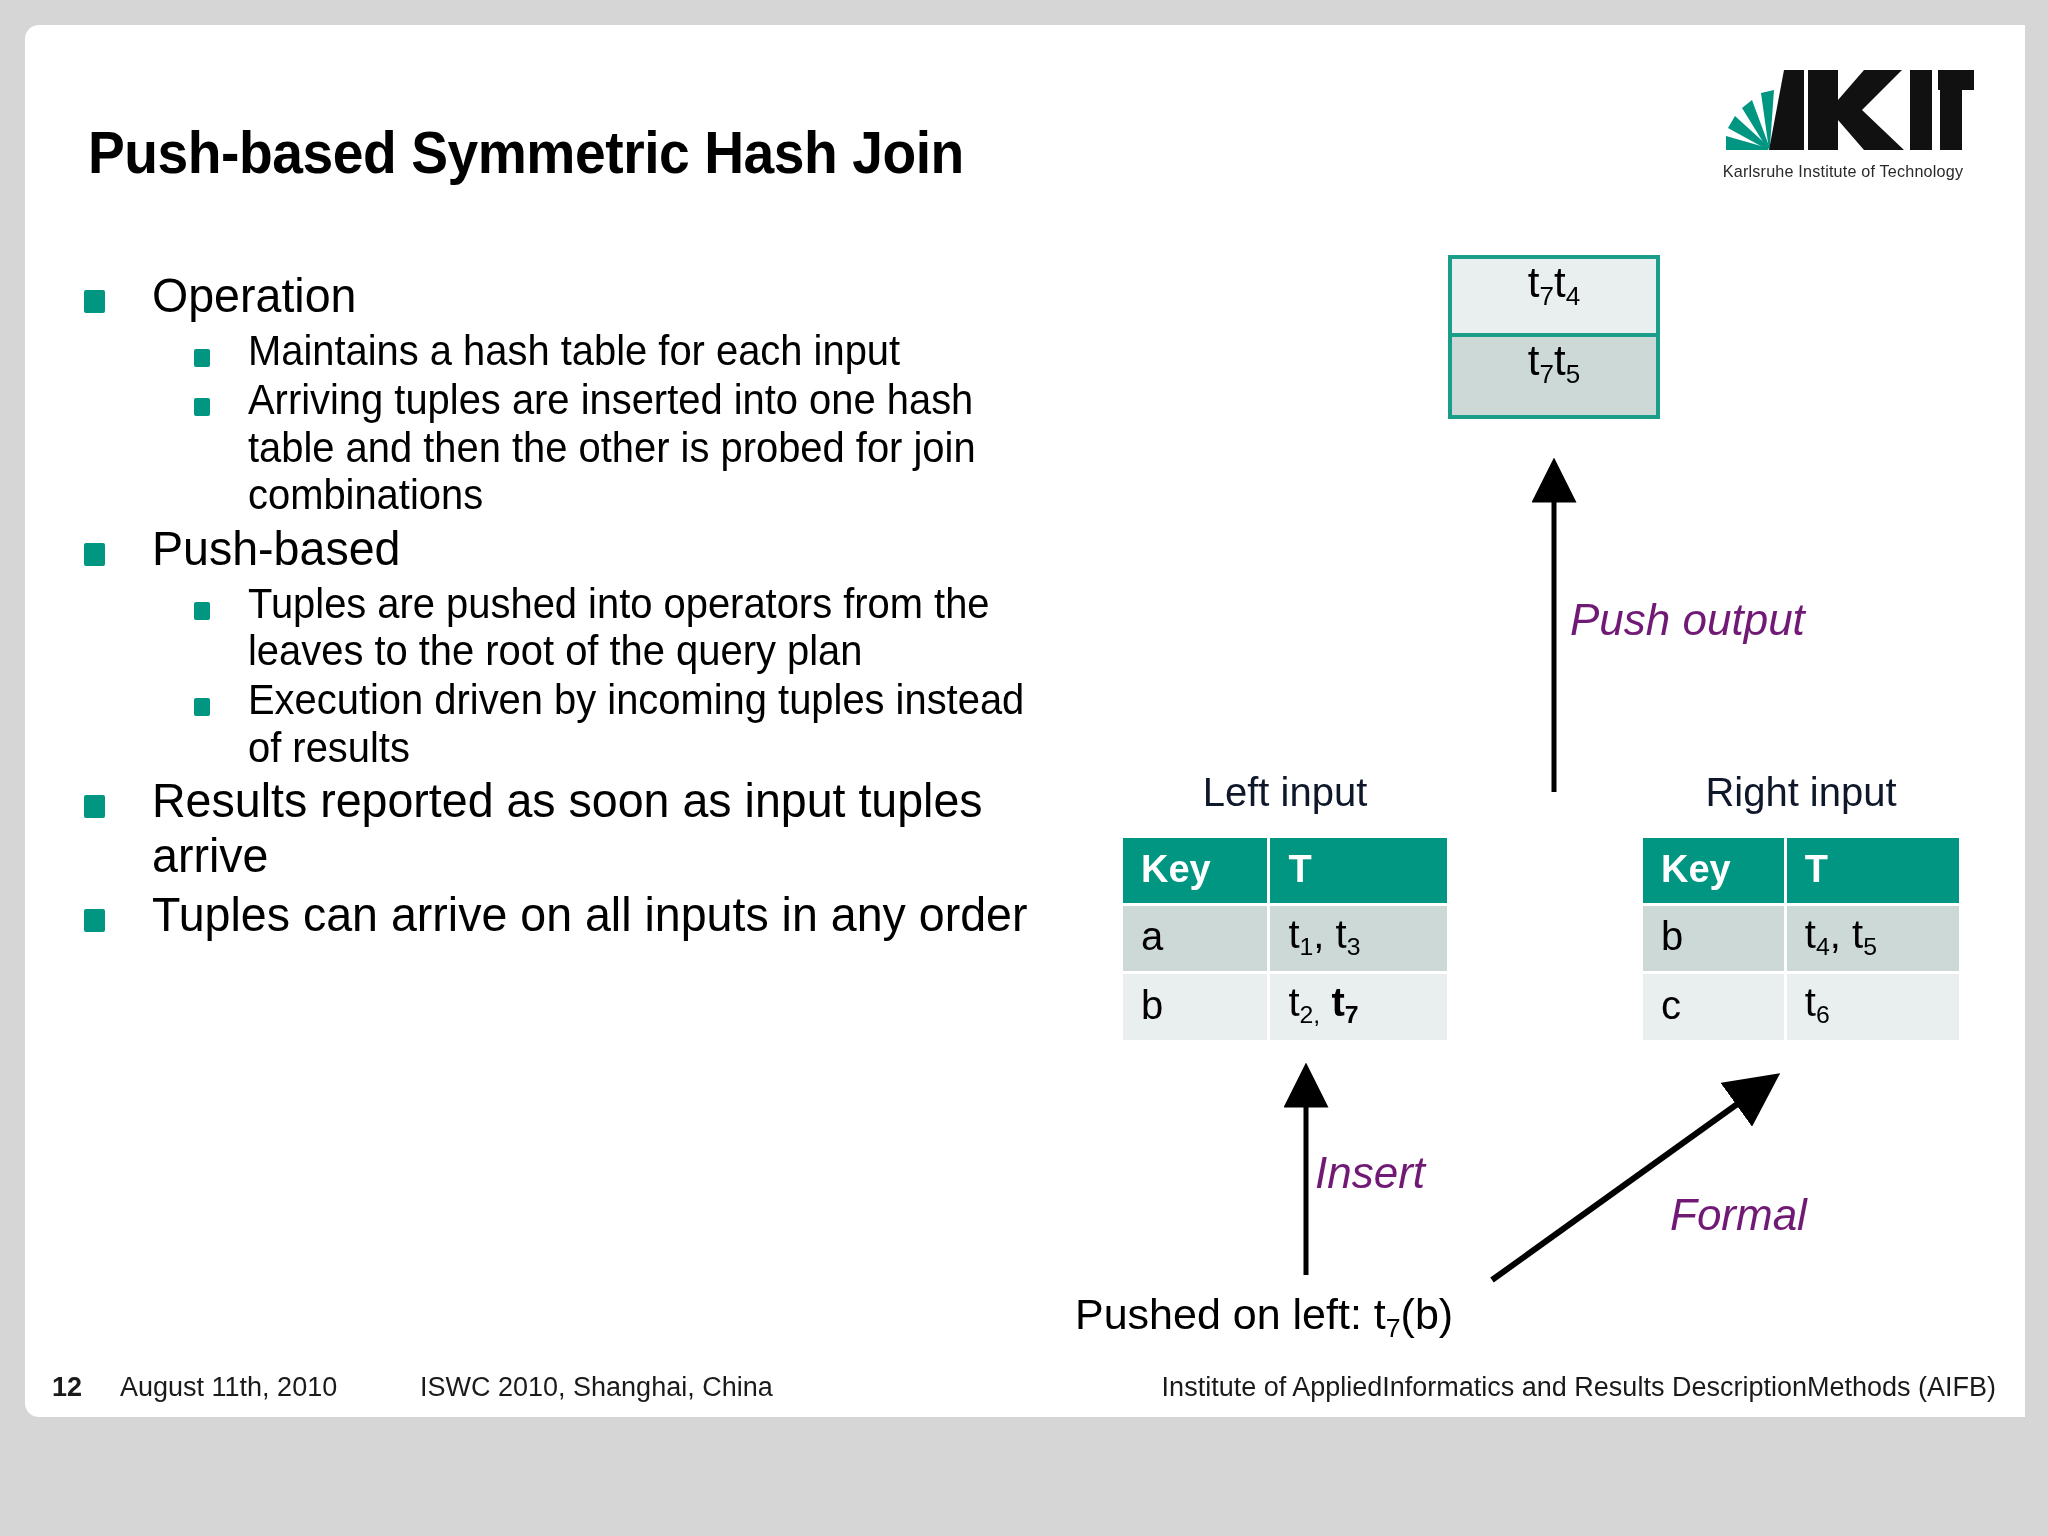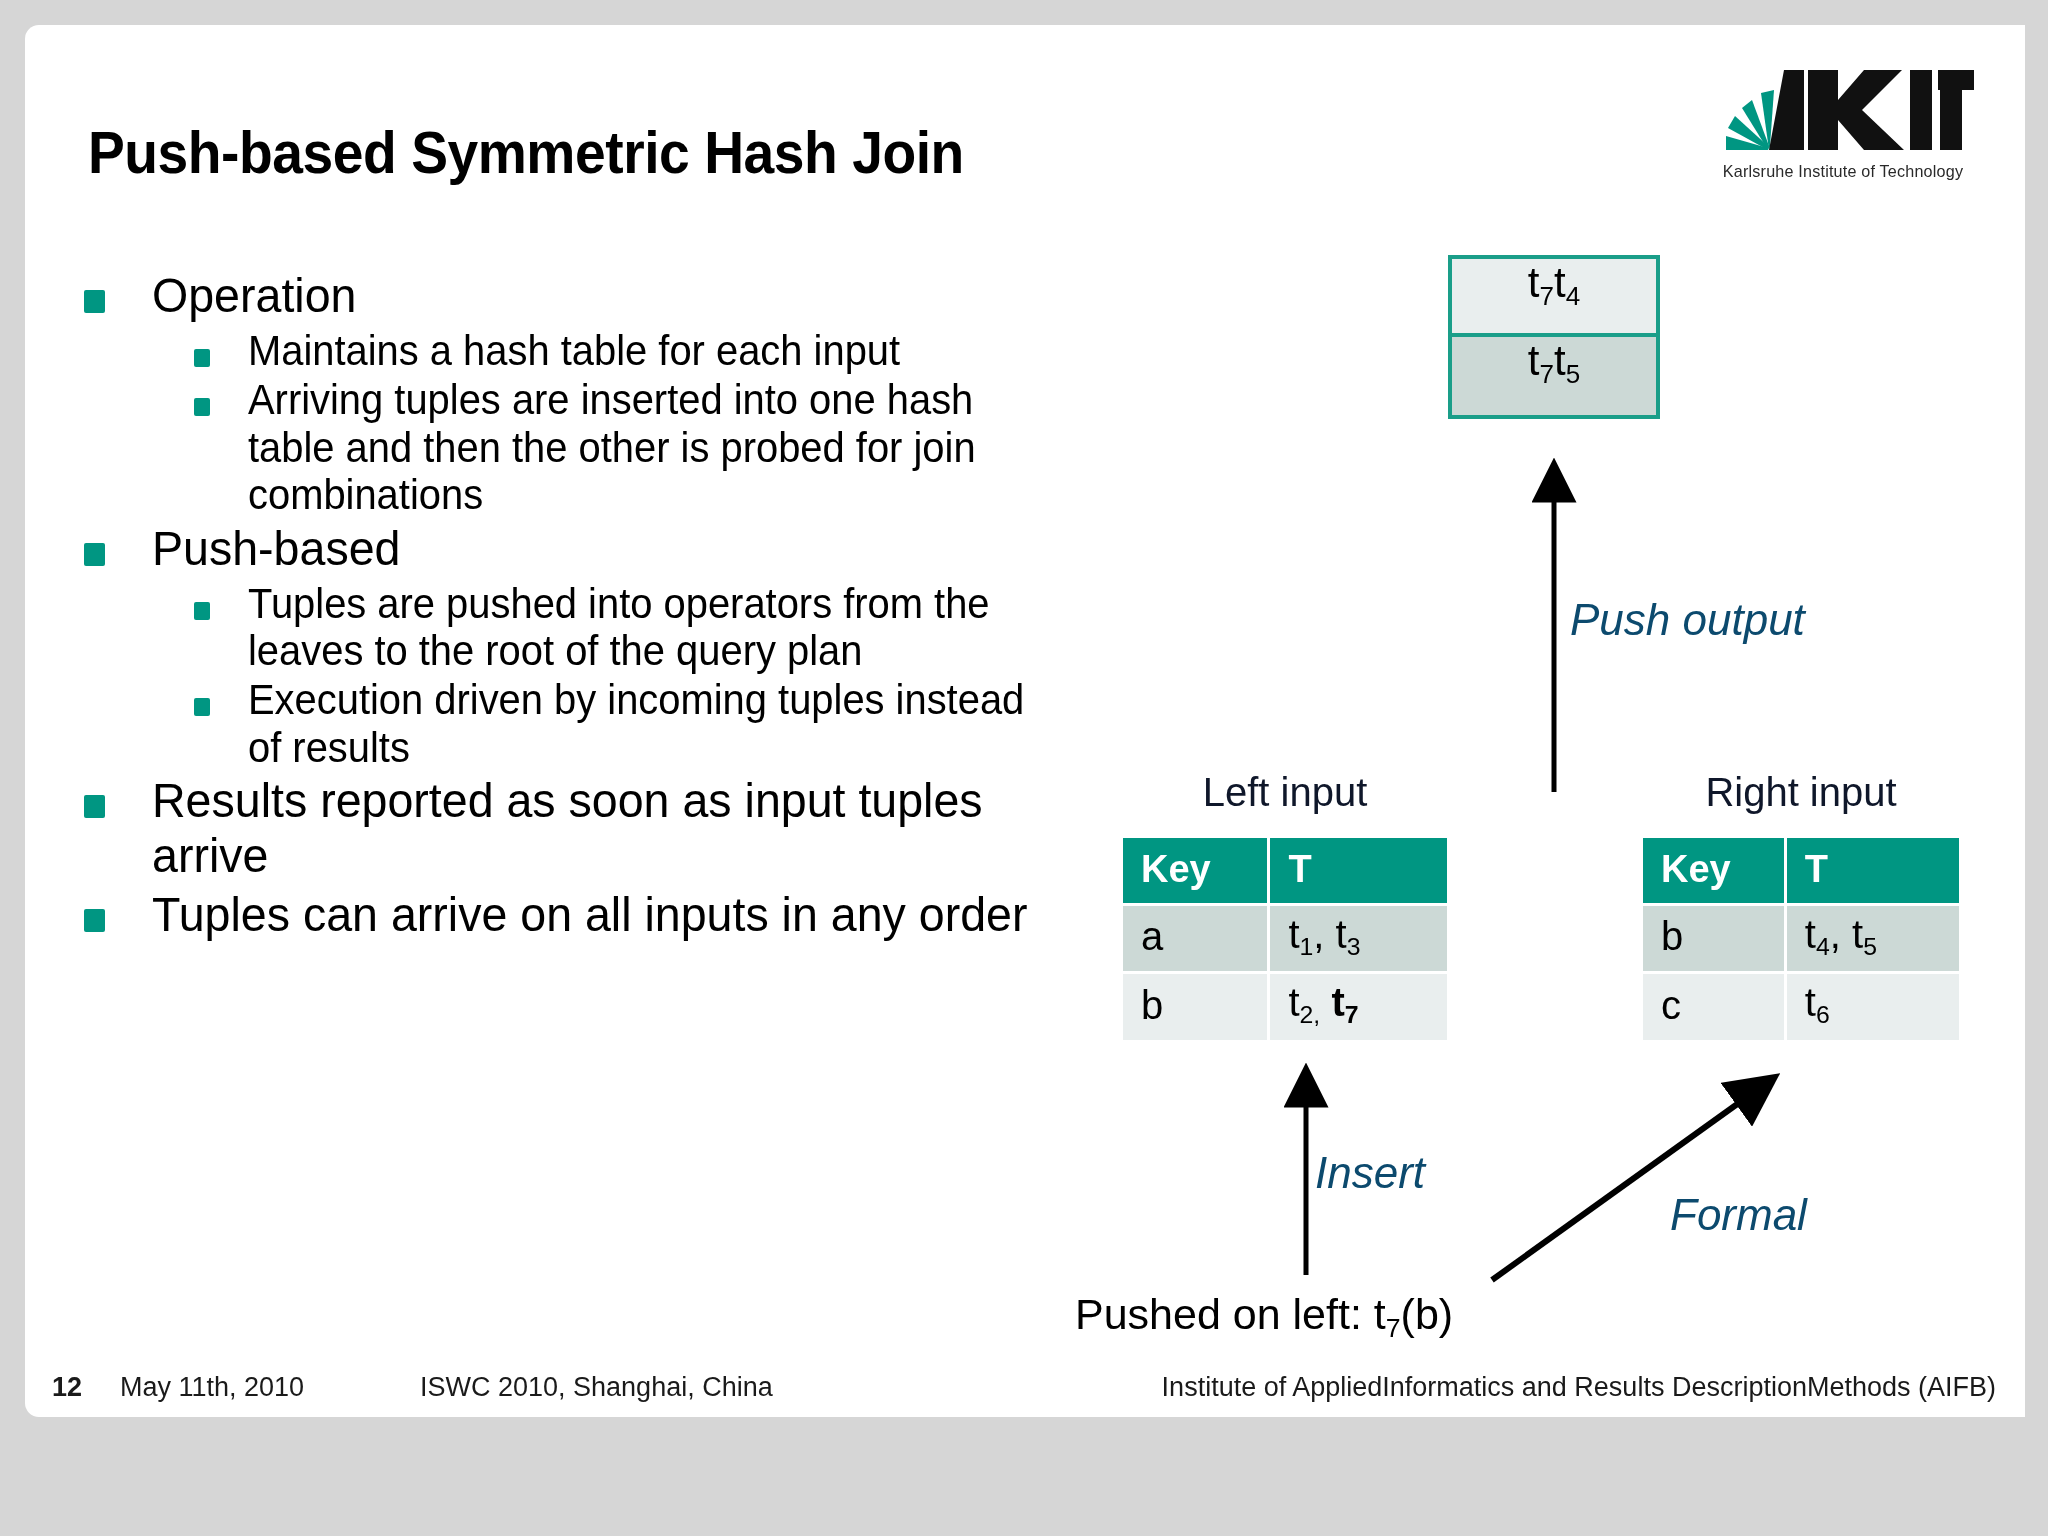--- a/index.html
+++ b/index.html
@@ -195,21 +195,21 @@
   .tbl tr.r-odd  td { background: #e9eeee; }
 
   #left-table  { left: 1120px; top: 770px; width: 330px; }
   #right-table { left: 1640px; top: 770px; width: 322px; }
 
   
   .anno {
     position: absolute;
     font-style: italic;
     font-size: 44px;
-    color: #0c4a6e;
+    color: #701a75;
     white-space: nowrap;
   }
   #anno-push-output { left: 1570px; top: 595px; }
   #anno-insert      { left: 1315px; top: 1148px; }
   #anno-probe       { left: 1670px; top: 1190px; }
 
   #pushed-label {
     position: absolute;
     left: 1075px;
     top: 1290px;
@@ -362,17 +362,17 @@
 
     <div class="anno" id="anno-push-output">Push output</div>
     <div class="anno" id="anno-insert">Insert</div>
     <div class="anno" id="anno-probe">Formal</div>
 
     <div id="pushed-label"><span>Pushed on left: t</span><span class="sub">7</span><span>(b)</span></div>
   </div>
 
   <div id="footer">
     <span class="f-page">12</span>
-    <span class="f-date">May 11th, 2010</span>
+    <span class="f-date">August 11th, 2010</span>
     <span class="f-event">ISWC 2010, Shanghai, China</span>
     <span class="f-inst">Institute of AppliedInformatics and Results DescriptionMethods (AIFB)</span>
   </div>
 </div>
 
 </body></html>

